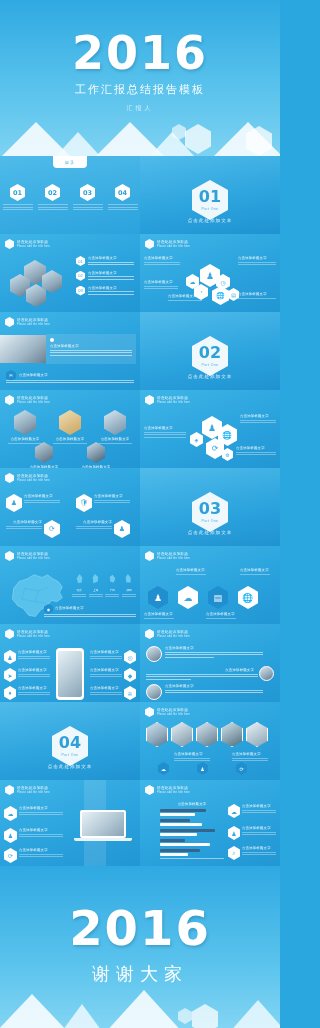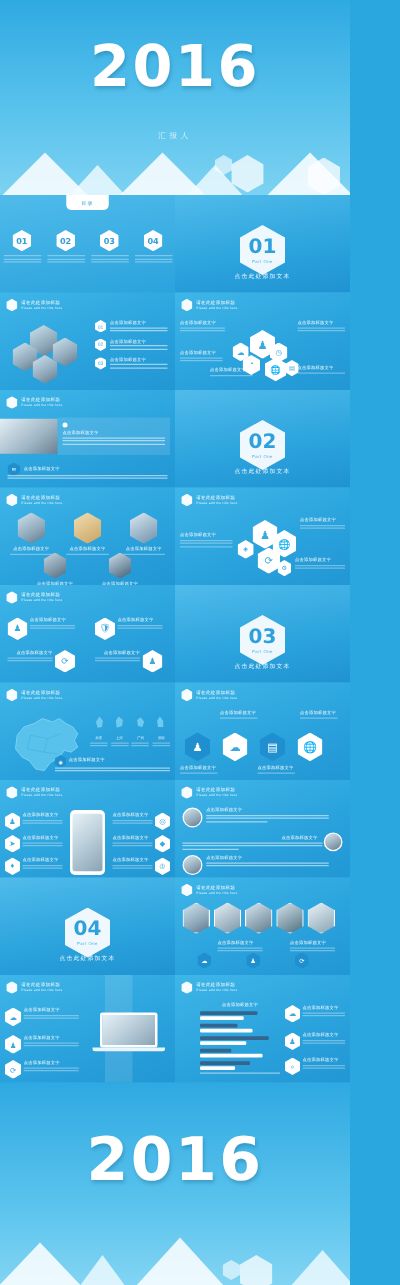--- a/index.html
+++ b/index.html
@@ -92,20 +92,21 @@
   .devicephone { background:#fff; border-radius:4px; }
   .laptop-screen { background:linear-gradient(140deg,#e7f1f6,#b9cdd9 50%,#89a3b4); }
 </style>
 </head>
 <body>
 
 <div class="deck">
 
   <div class="slide full cover">
     <div class="cover-year">2016</div>
+    <div class="cover-sub">工作汇报总结报告模板</div>
     <div class="cover-by">汇报人</div>
     <div class="mtns">
       <div class="mt tri" style="left:2px;"></div>
       <div class="mt tri tri2" style="left:56px;"></div>
       <div class="mt tri" style="left:96px;"></div>
       <div class="mt tri tri2" style="left:150px;"></div>
       <div class="hexdec" style="left:185px; bottom:2px;"></div>
       <div class="hexdec s" style="left:172px; bottom:16px;"></div>
       <div class="mt tri" style="left:214px;"></div>
       <div class="hexdec" style="left:246px; bottom:0;"></div>
@@ -729,20 +730,21 @@
             <div class="ttl">点击添加标题文字</div>
             <div class="ln d"></div>
             <div class="ln d"></div>
           </div>
       </div>
     </div>
   </div>
 
   <div class="slide full thanks">
     <div class="thanks-year">2016</div>
+    <div class="thanks-txt">谢谢大家</div>
     <div class="mtns" style="height:52px;">
       <div class="mt tri" style="left:-6px; border-bottom-width:40px; border-left-width:38px; border-right-width:38px;"></div>
       <div class="mt tri tri2" style="left:60px; border-bottom-width:30px;"></div>
       <div class="mt tri" style="left:104px; border-bottom-width:44px; border-left-width:40px; border-right-width:40px;"></div>
       <div class="hexdec s" style="left:178px; bottom:10px;"></div>
       <div class="hexdec" style="left:192px; bottom:0;"></div>
       <div class="mt tri tri2" style="left:228px; border-bottom-width:34px; border-left-width:30px; border-right-width:30px;"></div>
     </div>
   </div>
 

